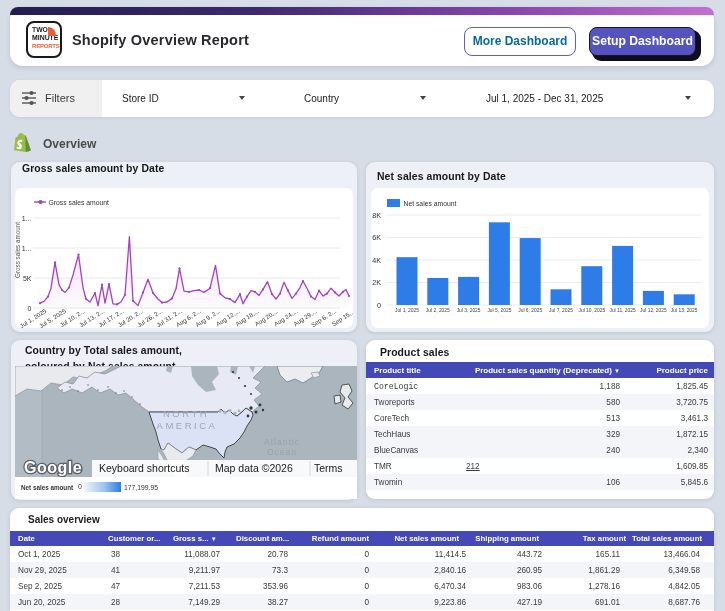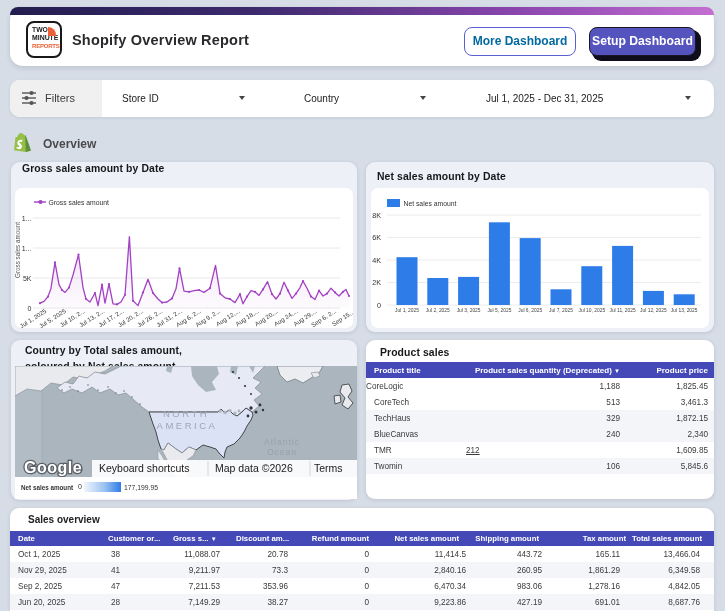--- a/index.html
+++ b/index.html
@@ -330,23 +330,28 @@
         <col style="width:160px">
         <col style="width:88px">
       </colgroup>
     <tbody>
         <tr style="height:16px;">
           <th style="text-align:left; padding-left:8px;">Product title</th>
           <th style="text-align:right; padding-right:6px;">Product sales quantity (Deprecated) <span style="font-size:6px;">▼</span></th>
           <th style="text-align:right; padding-right:6px;">Product price</th>
         </tr>
     <tr style="height:16px;">
-          <td style="padding-left:0;">CoreLogic</td>
+          <td style="padding-left:8px;font-family:Liberation Mono, monospace;">CoreLogic</td>
           <td style="text-align:right; padding-right:6px;">1,188</td>
           <td style="text-align:right; padding-right:6px;">1,825.45</td>
+        </tr>
+    <tr style="height:16px;" class="alt">
+          <td style="padding-left:8px;">Tworeports</td>
+          <td style="text-align:right; padding-right:6px;">580</td>
+          <td style="text-align:right; padding-right:6px;">3,720.75</td>
         </tr>
     <tr style="height:16px;">
           <td style="padding-left:8px;">CoreTech</td>
           <td style="text-align:right; padding-right:6px;">513</td>
           <td style="text-align:right; padding-right:6px;">3,461.3</td>
         </tr>
     <tr style="height:16px;" class="alt">
           <td style="padding-left:8px;">TechHaus</td>
           <td style="text-align:right; padding-right:6px;">329</td>
           <td style="text-align:right; padding-right:6px;">1,872.15</td>

